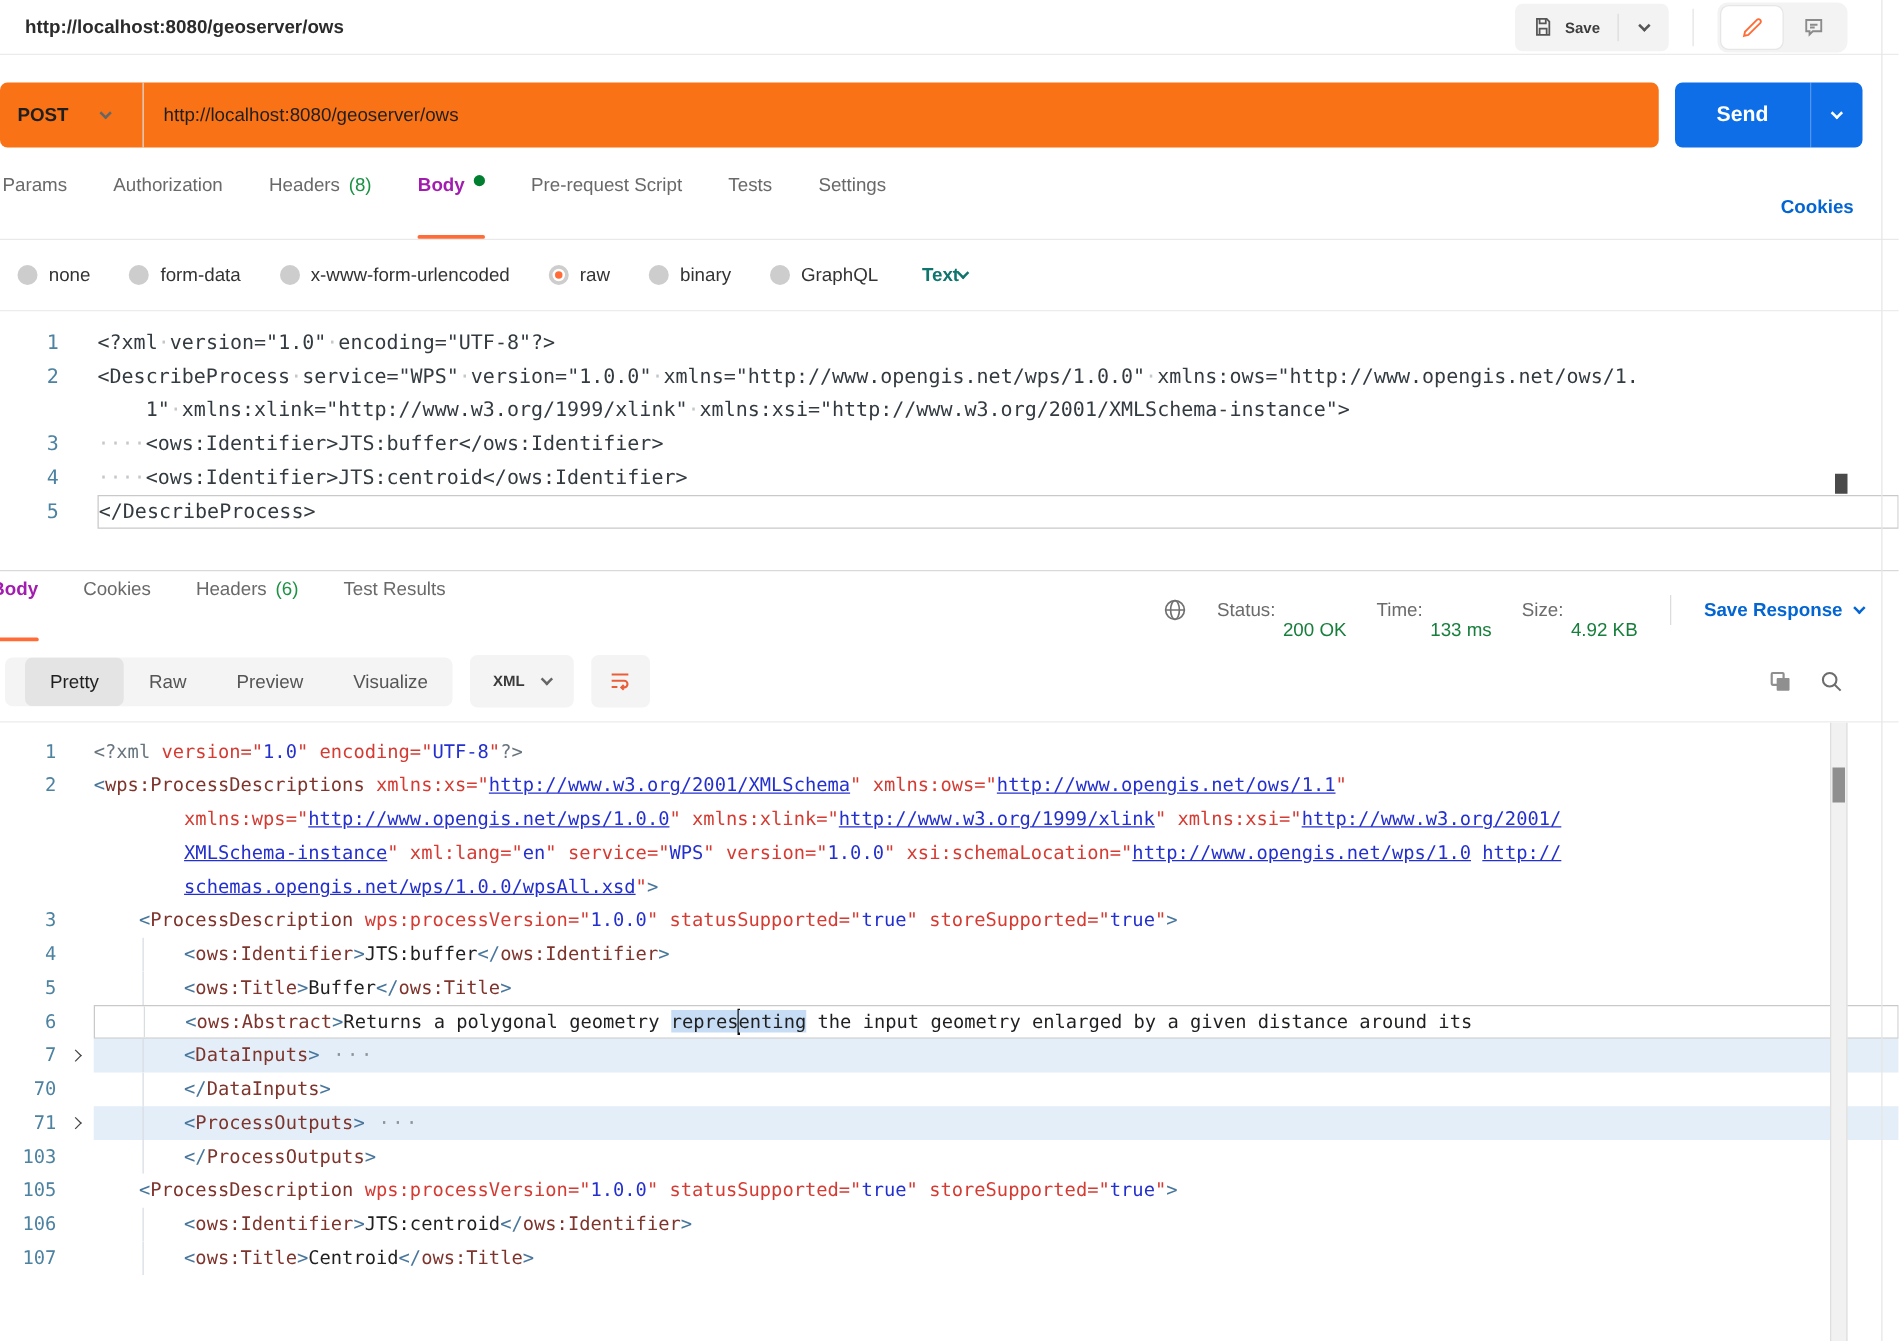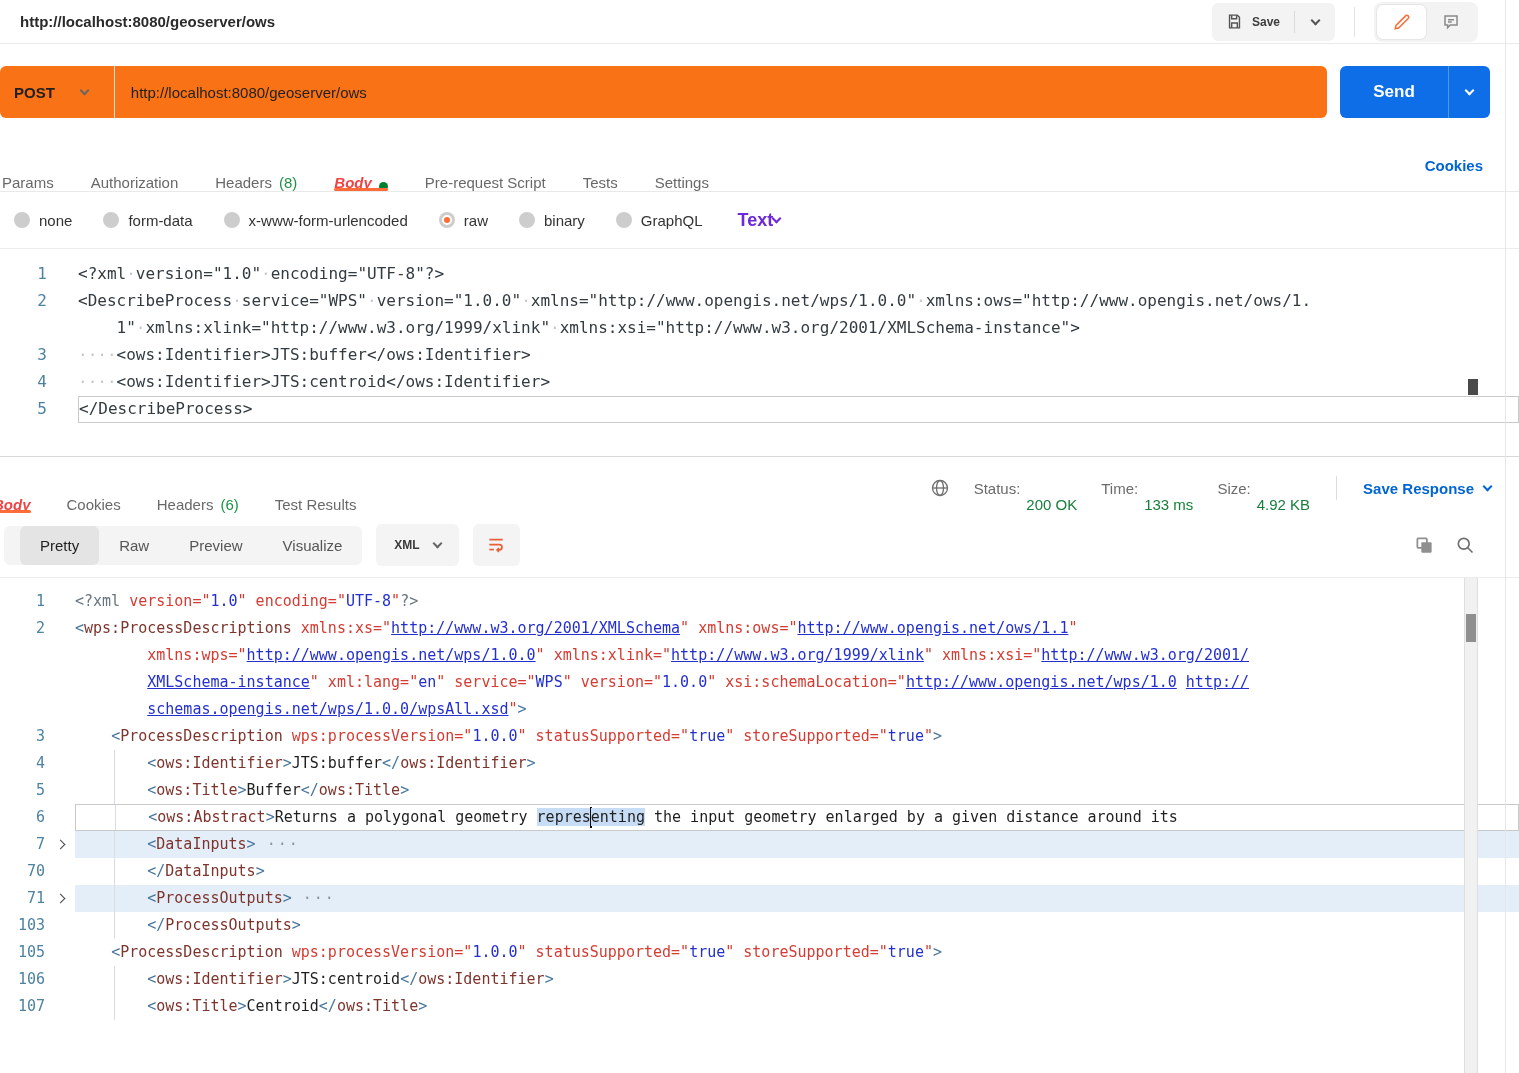--- a/index.html
+++ b/index.html
@@ -35,35 +35,35 @@
   .method .chev { color:#666; }
   .url-div { width:1px; align-self:stretch; background:#dcdcdc; }
   .url-text { font-size:15px; color:#1f1f1f; padding-left:16px; }
   .send-btn { width:150px; height:52px; background:#0d6ee8; border-radius:6px; display:flex; color:#fff; cursor:pointer;text-align:center; }
   .send-main { flex:1; display:flex; align-items:center; justify-content:center; font-size:17px; font-weight:700; }
   .send-caret { width:42px; display:flex; align-items:center; justify-content:center; border-left:1px solid rgba(255,255,255,.28); }
 
   
   .req-tabs { height:52px; display:flex; align-items:center; gap:37px; padding-left:2px;
     border-bottom:1px solid #e9e9e9; flex:0 0 auto; }
-  .tab { position:relative; display:flex; align-items:flex-end; gap:7px; font-size:15px; color:#696969;
+  .tab { position:relative; display:flex; align-items:flex-start; gap:7px; font-size:15px; color:#696969;
     height:100%; cursor:pointer; }
   .tab .tcount { color:#1d9245; font-size:15px; }
-  .tab.active .tlabel { color:#ef4444; font-weight:600;font-style:italic; }
+  .tab.active .tlabel { color:#a21caf; font-weight:600; }
   .tab.active::after { content:""; position:absolute; left:0; right:0; bottom:0; height:3px; background:#ff6c37; border-radius:2px; }
   .tdot { width:9px; height:9px; border-radius:50%; background:#007f31; }
   .cookies-link { margin-left:auto; margin-right:36px; color:#0265d2; font-size:15px; font-weight:600; cursor:pointer; }
 
   
   .mode-row { height:56px; display:flex; align-items:center; gap:31px; padding-left:14px; flex:0 0 auto; }
   .mode { display:flex; align-items:center; gap:9px; cursor:pointer; }
   .radio { width:16px; height:16px; border-radius:50%; background:#cdcdcd; position:relative; flex:0 0 auto; }
   .radio.sel::after { content:""; position:absolute; inset:3px; border-radius:50%; background:#ff6c37; border:2px solid #fff; }
   .mode span.mlabel { font-size:15px; color:#333; }
-  .format-dd { display:flex; align-items:center; color:#6d28d9; font-size:18px; font-weight:600; cursor:pointer; margin-left:4px; }
+  .format-dd { display:flex; align-items:center; color:#0f766e; font-size:15px; font-weight:600; cursor:pointer; margin-left:4px; }
 
   
   .editor { position:relative; background:#fff; font-family:"DejaVu Sans Mono", monospace; overflow:hidden; }
   .editor.req { border-top:1px solid #ececec; height:208px; padding-top:12px; font-size:16px; flex:0 0 auto; }
   .editor.resp { border-top:1px solid #ececec; flex:1; padding-top:10px; font-size:15px; }
   .crow { display:flex; height:27px; line-height:26px; }
   .ln { color:#4d82a1; text-align:right; flex:0 0 auto; }
   .req .ln { width:47px; }
   .resp .ln { width:45px; }
   .foldcol { width:30px; flex:0 0 auto; display:flex; align-items:center; justify-content:center; }

